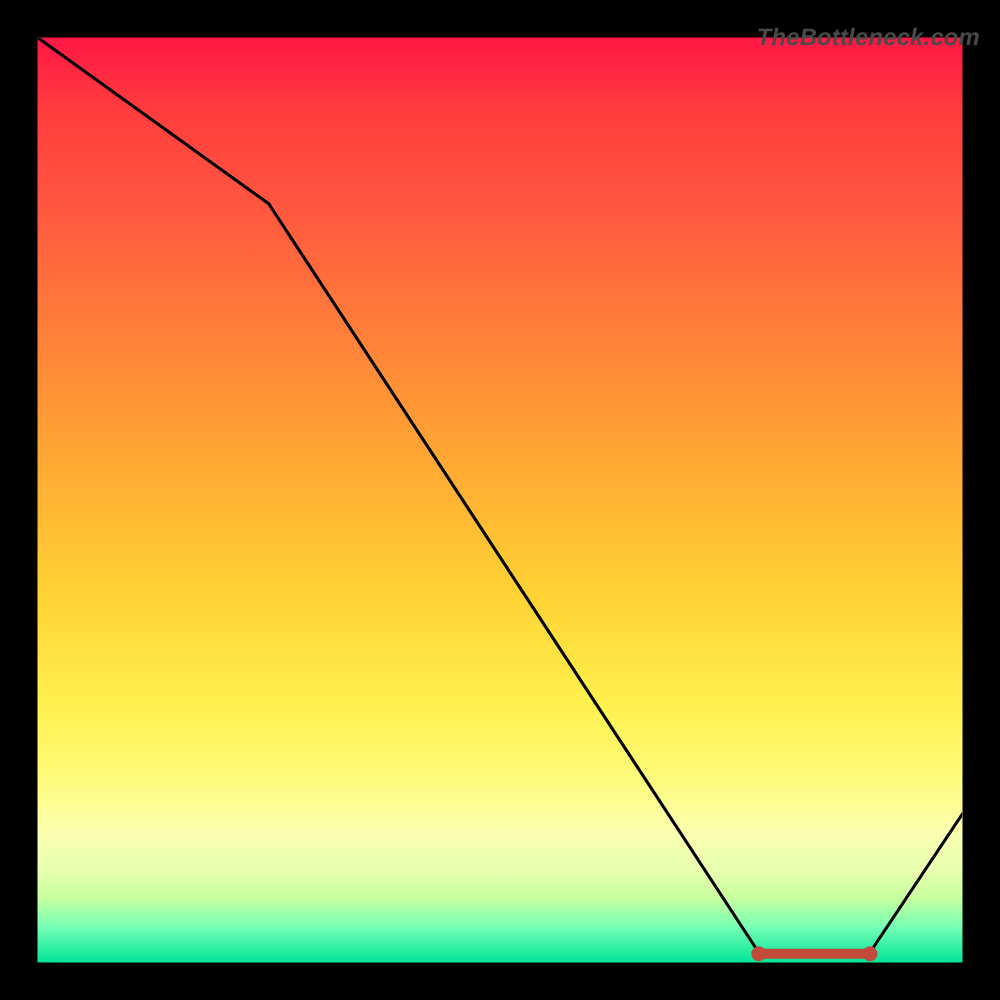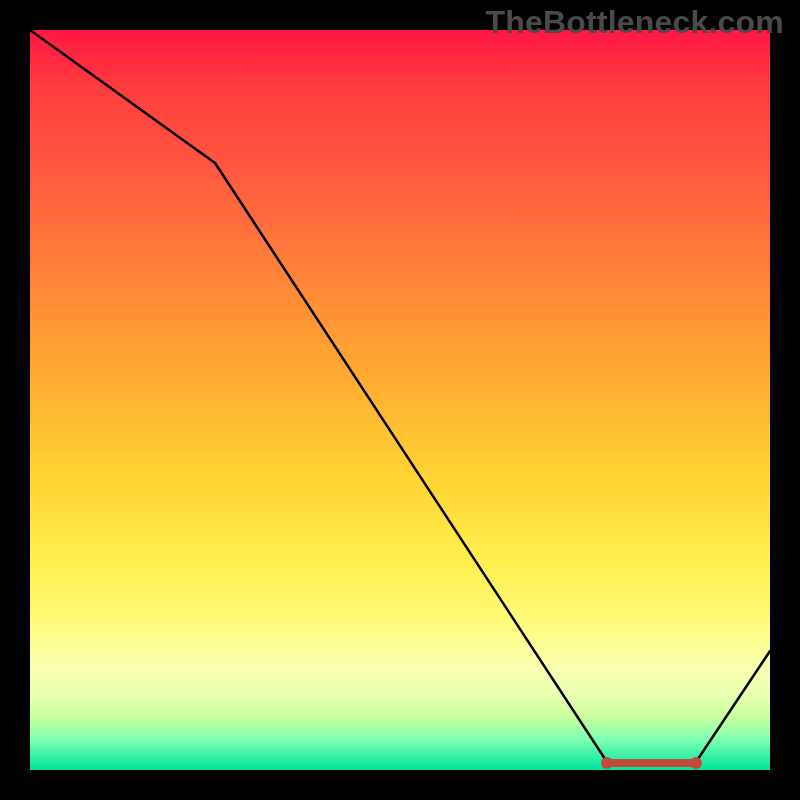--- a/index.html
+++ b/index.html
@@ -12,27 +12,28 @@
     font-family: Arial, Helvetica, sans-serif;
   }
   .frame {
     position: relative;
     width: 800px;
     height: 800px;
     background: #000;
   }
   .watermark {
     position: absolute;
-    top: 4px;
+    top: 20px;
     right: 16px;
     color: #4a4a4a;
-    font-size: 32px;
+    font-size: 19px;
     font-weight: 600;
     letter-spacing: 0.2px;
     z-index: 20;
+    font-style: italic;
   }
   .plot-box {
     position: absolute;
     left: 30px;
     top: 30px;
     width: 740px;
     height: 740px;
     background: linear-gradient(
       to bottom,
       #ff1744 0%,

